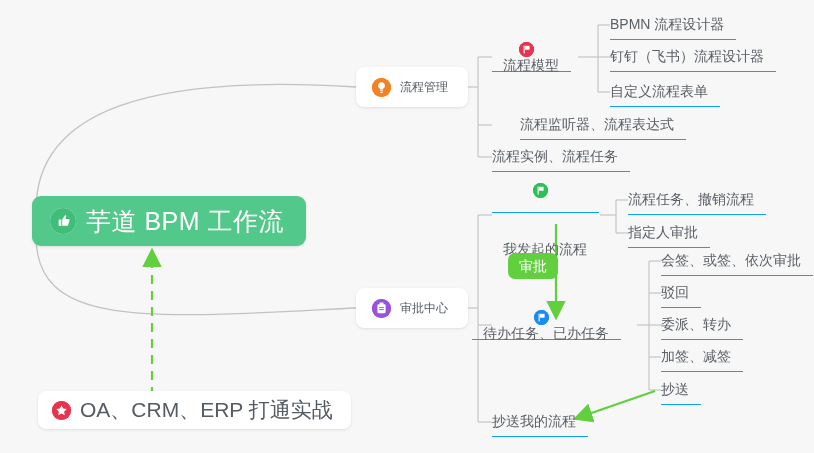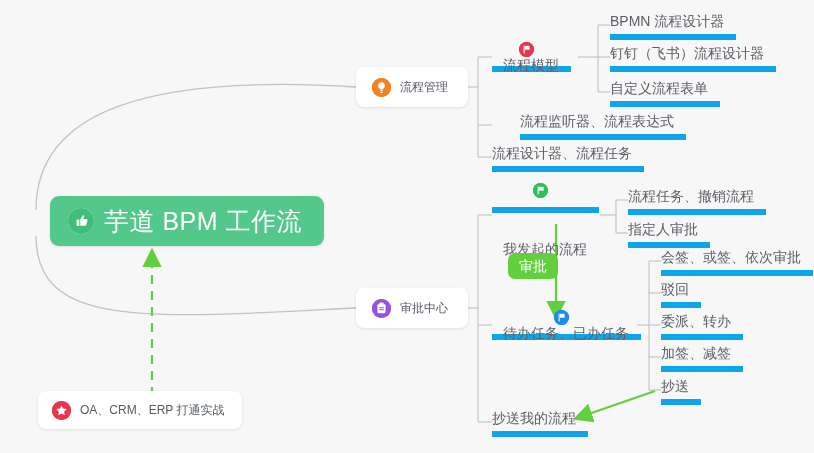--- a/index.html
+++ b/index.html
@@ -47,33 +47,33 @@
   
   .card {
     background: #ffffff;
     border-radius: 8px;
     height: 38px;
     padding: 0 18px 0 14px;
     box-shadow: 0 1px 3px rgba(0,0,0,.10);
   }
   .card .label {
     color: #555b63;
-    font-size: 12px;
+    font-size: 21px;
     margin-left: 9px;
   }
   .card.big {
     height: 40px;
     padding: 0 20px 0 16px;
   }
   .card.big .label { font-size: 12px; }
   
   .leaf {
     height: 30px;
     padding: 0 12px 0 0;
-    border-bottom: 6px solid #0ea5e9;
+    border-bottom: 1px solid #0ea5e9;
     align-items: center;
   }
   .leaf .label {
     color: #5a5f66;
     font-size: 14px;
   }
   .leaf.with-icon { padding-left: 2px; flex-direction: column; }
   .leaf.with-icon .label { margin-left: 9px; }
   
   .ico {
@@ -146,21 +146,21 @@
     <path d="M649,357 L661,357" fill="none" stroke="#c2c2c2" stroke-width="1.1"></path>
     <path d="M649,390 L661,390" fill="none" stroke="#c2c2c2" stroke-width="1.1"></path>
 
     <path d="M152,396 L152,252" fill="none" stroke="#62cf3e" stroke-width="2.2" stroke-dasharray="9 7" marker-end="url(#arrowGreen)"></path>
 
     <path d="M556,224 L556,316" fill="none" stroke="#62cf3e" stroke-width="2.2" marker-end="url(#arrowGreen)"></path>
 
     <path d="M655,391 L577,418" fill="none" stroke="#62cf3e" stroke-width="2.2" marker-end="url(#arrowGreen)"></path>
   </svg>
 
-  <div class="node root" style="left:50px; top:196px;">
+  <div class="node root" style="left:32px; top:196px;">
     <span class="ico ico-lg" style="background:#ffffff;">
       <svg width="26" height="26" viewBox="0 0 26 26">
         <circle cx="13" cy="13" r="13" fill="#3fbd79"></circle>
         <path d="M9.4 11.6h1.9v6.3H9.4a.8.8 0 0 1-.8-.8v-4.7c0-.45.36-.8.8-.8z" fill="#fff"></path>
         <path d="M12.2 11.4l2.5-3.7c.3-.45.95-.5 1.3-.1.25.28.32.64.2.98l-.85 2.4h3.1c.72 0 1.25.68 1.06 1.37l-1.2 4.4c-.16.6-.7 1.0-1.32 1.0h-4.8v-6.35z" fill="#fff"></path>
       </svg>
     </span>
     <span class="label">芋道 BPM 工作流</span>
   </div>
 
@@ -194,21 +194,21 @@
     <span class="label">钉钉（飞书）流程设计器</span>
   </div>
   <div class="node leaf" style="left:610px; top:77px;">
     <span class="label">自定义流程表单</span>
   </div>
 
   <div class="node leaf" style="left:520px; top:110px;">
     <span class="label">流程监听器、流程表达式</span>
   </div>
   <div class="node leaf" style="left:492px; top:142px;">
-    <span class="label">流程设计器、流程任务</span>
+    <span class="label">流程实例、流程任务</span>
   </div>
 
   <div class="node card big" style="left:356px; top:288px;">
     <span class="ico ico-md" style="background:#9b51e0;">
       <svg width="19" height="19" viewBox="0 0 19 19">
         <circle cx="9.5" cy="9.5" r="9.5" fill="#9b51e0"></circle>
         <rect x="5.4" y="5.2" width="8.2" height="9.0" rx="1.1" fill="#fff"></rect>
         <rect x="7.4" y="3.6" width="4.2" height="2.3" rx=".9" fill="#fff"></rect>
         <rect x="7.1" y="8.2" width="4.8" height=".95" fill="#9b51e0"></rect>
         <rect x="7.1" y="10.2" width="4.8" height=".95" fill="#9b51e0"></rect>
@@ -231,21 +231,21 @@
     <span class="label">流程任务、撤销流程</span>
   </div>
   <div class="node leaf" style="left:628px; top:218px;">
     <span class="label">指定人审批</span>
   </div>
 
   <div class="pill" style="left:508px; top:253px;">
     <span>审批</span>
   </div>
 
-  <div class="node leaf with-icon" style="left:492px; top:310px;">
+  <div class="node leaf with-icon" style="left:472px; top:310px;">
     <span class="ico ico-sm" style="background:#1a8cf0;">
       <svg width="15" height="15" viewBox="0 0 15 15">
         <circle cx="7.5" cy="7.5" r="7.5" fill="#1a8cf0"></circle>
         <rect x="4.6" y="3.4" width="1.1" height="8.2" rx=".5" fill="#fff"></rect>
         <path d="M6 3.8h4.6v3.9H6z" fill="#fff"></path>
       </svg>
     </span>
     <span class="label">待办任务、已办任务</span>
   </div>
 

